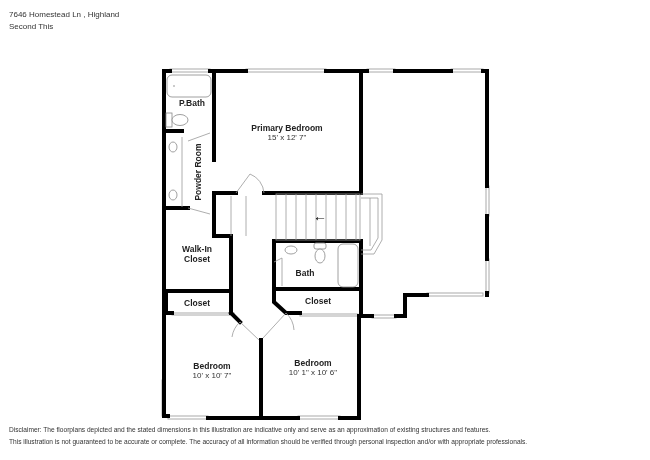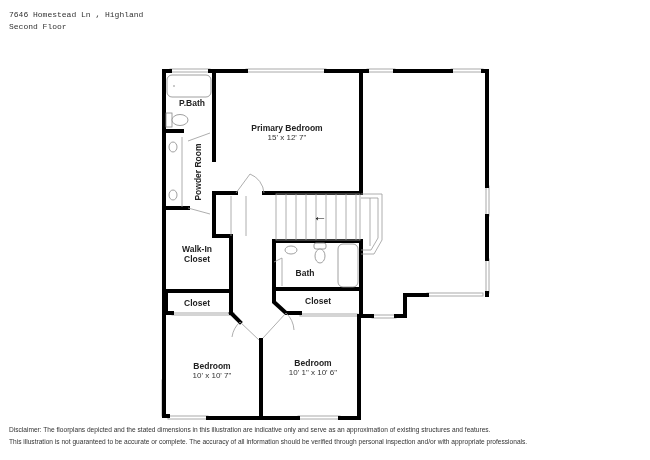--- a/index.html
+++ b/index.html
@@ -1,35 +1,35 @@
 <!DOCTYPE html>
 <html><head>
 <meta charset="utf-8">
 <style>
   html, body { margin: 0; padding: 0; background: #ffffff; }
   body { width: 650px; height: 460px; position: relative; overflow: hidden;
          font-family: "Liberation Sans", sans-serif; color: #222; }
-  .header { position: absolute; left: 9px; top: 9px; font-size: 8px; line-height: 12px; color: #333; font-family: Liberation Mono, monospace; }
+  .header { position: absolute; left: 9px; top: 9px; font-size: 8px; line-height: 12px; color: #333; }
   .header div { white-space: nowrap; }
   .disclaimer { position: absolute; left: 9px; top: 424px; font-size: 6.6px; line-height: 12px; color: #333; }
   .disclaimer div { white-space: nowrap; }
   svg.plan { position: absolute; left: 0; top: 0; }
   .room-label { font-family: "Liberation Sans", sans-serif; font-size: 8.5px; font-weight: bold; fill: #222; }
   .room-dim { font-family: "Liberation Sans", sans-serif; font-size: 8px; fill: #333; }
   .wall { stroke: #000; stroke-width: 4; fill: none; stroke-linecap: square; }
   .win { stroke: #aaa; stroke-width: 1; fill: #fff; }
   .thin { stroke: #999; stroke-width: 0.8; fill: none; }
   .fixture { stroke: #888; stroke-width: 0.8; fill: #fff; }
 </style>
 </head>
 <body>
 
 <div class="header">
   <div>7646 Homestead Ln , Highland</div>
-  <div>Second Floor</div>
+  <div>Second This</div>
 </div>
 
 <svg class="plan" width="650" height="460" viewBox="0 0 650 460">
 
   <g>
     <rect class="win" x="170" y="69" width="40" height="3"></rect>
     <rect class="win" x="246" y="69" width="80" height="3"></rect>
     <rect class="win" x="367" y="69" width="28" height="3"></rect>
     <rect class="win" x="451" y="69" width="32" height="3"></rect>
     <rect class="win" x="486" y="186" width="3" height="30"></rect>

